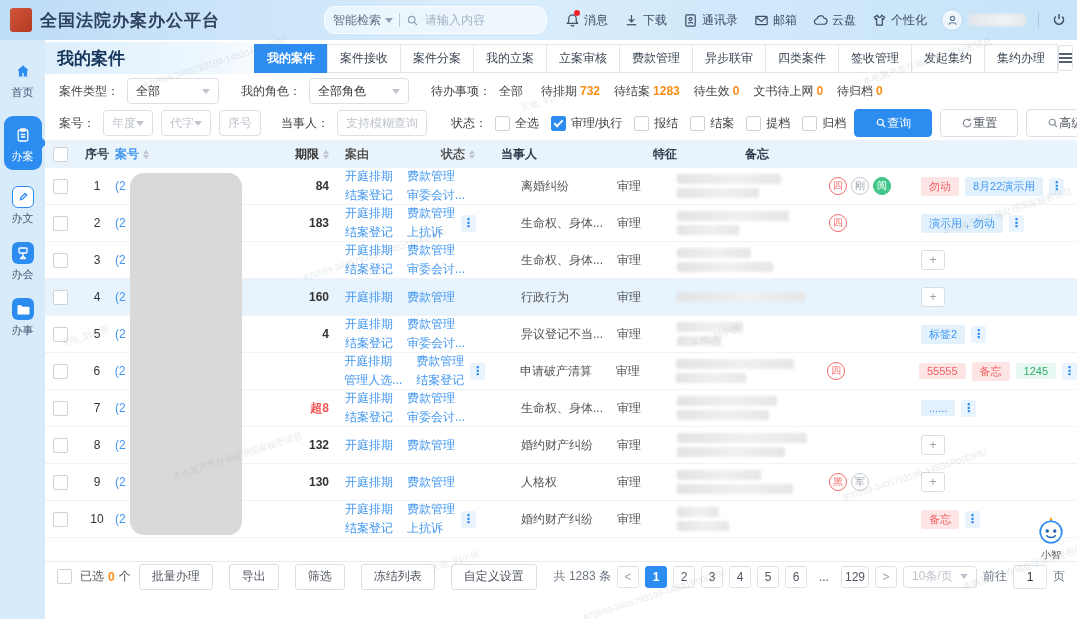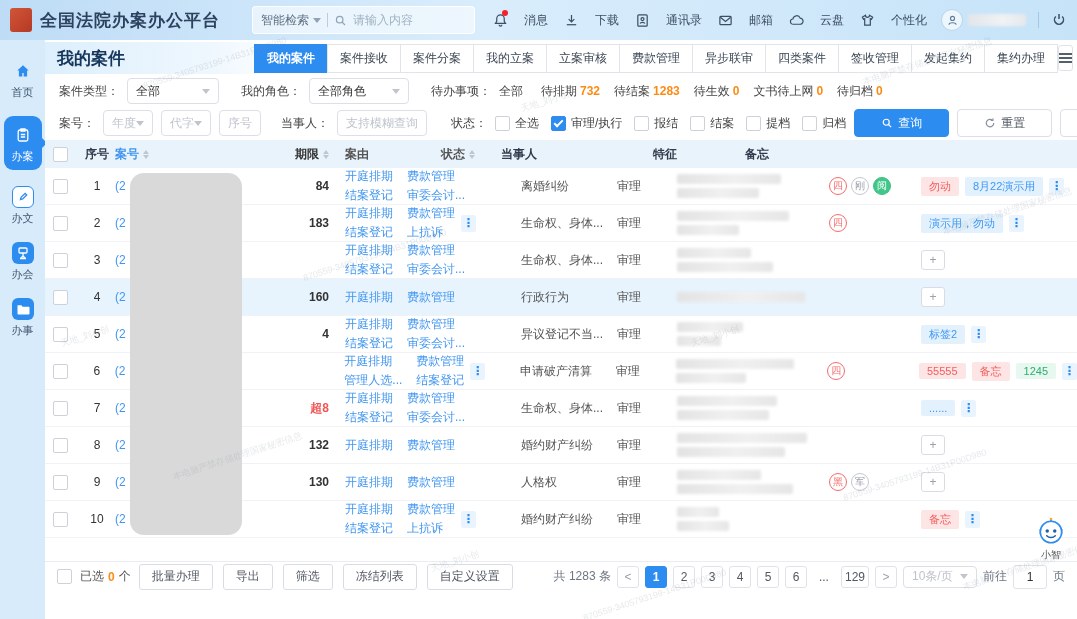--- a/index.html
+++ b/index.html
@@ -5,29 +5,29 @@
   html,body{margin:0;padding:0;width:1077px;height:619px;overflow:hidden;
     font-family:"Liberation Sans","DejaVu Sans",sans-serif;font-size:12px;color:#333;background:#fff;}
   .app{position:relative;width:1077px;height:591px;}
 
   
   .topbar{position:absolute;left:0;top:0;width:1077px;height:40px;
     background:linear-gradient(90deg,#bedcf6 0%,#d9edfc 45%,#c6e3f8 100%);
     display:flex;align-items:center;padding:0 10px;box-sizing:border-box;gap:8px;}
   .logo{width:22px;height:24px;border-radius:3px;background:linear-gradient(135deg,#d05538,#b63a24);flex:0 0 auto;}
   .app-title{font-size:17px;font-weight:bold;color:#2c425e;letter-spacing:1px;margin-right:auto;white-space:nowrap;}
-  .top-search{display:flex;align-items:center;height:26px;width:205px;border-radius:4px;
+  .top-search{display:flex;align-items:center;height:26px;width:205px;border-radius:12px;
     background:rgba(255,255,255,.55);border:1px solid rgba(255,255,255,.9);padding:0 8px;gap:6px;color:#5d6f82;}
   .ts-mode{display:inline-flex;align-items:center;gap:4px;cursor:pointer;white-space:nowrap;}
   .caret-down{width:0;height:0;border-left:4px solid transparent;border-right:4px solid transparent;border-top:5px solid #8fa3b5;display:inline-block;}
   .ts-div{width:1px;height:14px;background:#b9cddd;}
   .ts-ph{color:#9fb2c2;white-space:nowrap;text-align:right;}
   .ico svg{display:block;}
   .top-nav{display:flex;align-items:center;gap:16px;margin-left:10px;}
-  .nav-item{display:inline-flex;align-items:center;gap:16px;color:#3d4f63;cursor:pointer;white-space:nowrap;position:relative;}
+  .nav-item{display:inline-flex;align-items:center;gap:4px;color:#3d4f63;cursor:pointer;white-space:nowrap;position:relative;}
   .nav-item svg{width:15px;height:15px;}
   .nav-badge{position:absolute;left:9px;top:-2px;width:6px;height:6px;border-radius:50%;background:#f5222d;}
   .avatar-wrap{display:inline-flex;align-items:center;gap:5px;margin-left:6px;cursor:pointer;}
   .avatar-circle{width:20px;height:20px;border-radius:50%;background:#eef6fd;border:1px solid #b9d6ee;
     display:flex;align-items:center;justify-content:center;color:#5d7c9a;}
   .avatar-circle svg{width:13px;height:13px;}
   .blur-name{width:58px;height:12px;border-radius:2px;background:linear-gradient(90deg,#e2e6ea,#f0f2f4 60%,#e5e8eb);filter:blur(1.5px);}
   .top-sep{width:1px;height:16px;background:#a9c6de;margin:0 4px;}
   .power{color:#3d4f63;cursor:pointer;display:flex;}
   .power svg{width:16px;height:16px;}
@@ -76,21 +76,21 @@
   .todo-group{display:flex;align-items:center;gap:14px;margin-left:10px;}
   .todo-item{color:#444;cursor:pointer;}
   .todo-item b{color:#fa8c16;font-weight:bold;margin-left:3px;}
   .cbx{width:13px;height:13px;border:1px solid #cdd2d9;border-radius:2px;background:#fff;position:relative;display:inline-block;flex:0 0 auto;}
   .cbx.checked{background:#2d8cf0;border-color:#2d8cf0;}
   .cbx.checked::after{content:"";position:absolute;left:4px;top:1px;width:3px;height:7px;
     border:solid #fff;border-width:0 2px 2px 0;transform:rotate(45deg);}
   .status-group{display:flex;align-items:center;gap:12px;margin-left:16px;}
   .status-opt{display:inline-flex;align-items:center;gap:5px;cursor:pointer;color:#444;}
   .btn-group{margin-left:auto;display:flex;gap:8px;}
-  .btn{display:inline-flex;align-items:center;gap:5px;height:28px;padding:0 26px;border-radius:4px;
+  .btn{display:inline-flex;align-items:center;height:28px;padding:0 20px;border-radius:4px;
     border:1px solid #dcdfe6;background:#fff;color:#515862;cursor:pointer;box-sizing:border-box;}
   .btn svg{width:12px;height:12px;}
   .btn.primary{background:#2d8cf0;border-color:#2d8cf0;color:#fff;}
 
   
   .table-wrap{position:relative;}
   .thead{display:flex;align-items:center;height:28px;background:#e9f3fb;color:#2f3b4c;font-weight:bold;
     padding-left:8px;box-sizing:border-box;}
   .trow{display:flex;align-items:center;height:37px;border-bottom:1px solid #f0f2f5;padding-left:8px;box-sizing:border-box;background:#fff;}
   .trow.hl{background:#e7f3fd;}
@@ -744,21 +744,21 @@
     </div>
 
     <footer class="footbar">
       <div class="foot-left">
         <span class="cbx"></span>
         <span class="selected-info">
           <span>已选</span>
           <b>0</b>
           <span>个</span>
         </span>
-        <span id="footBtns" style="display:inline-flex;gap:10px">
+        <span id="footBtns" style="display:inline-flex;gap:16px">
             <span class="fbtn">批量办理</span>
             <span class="fbtn">导出</span>
             <span class="fbtn">筛选</span>
             <span class="fbtn">冻结列表</span>
             <span class="fbtn">自定义设置</span>
           </span>
       </div>
       <div class="foot-right">
         <span>共 1283 条</span>
         <span class="pg arrow">&lt;</span>

